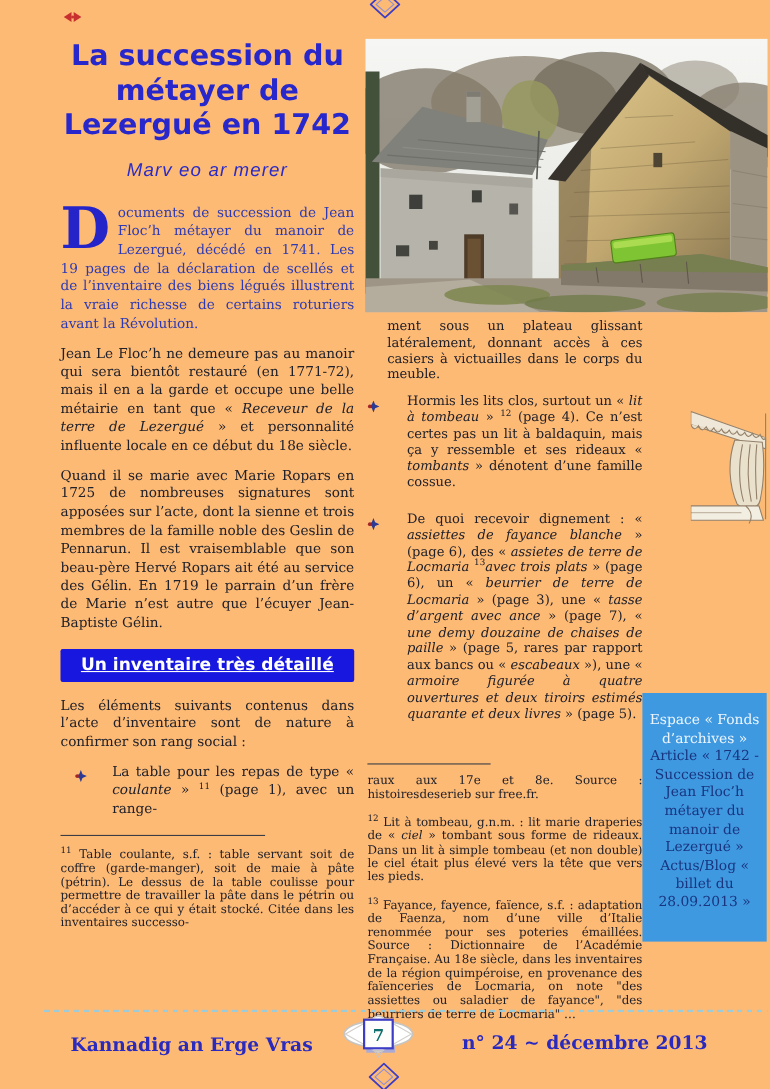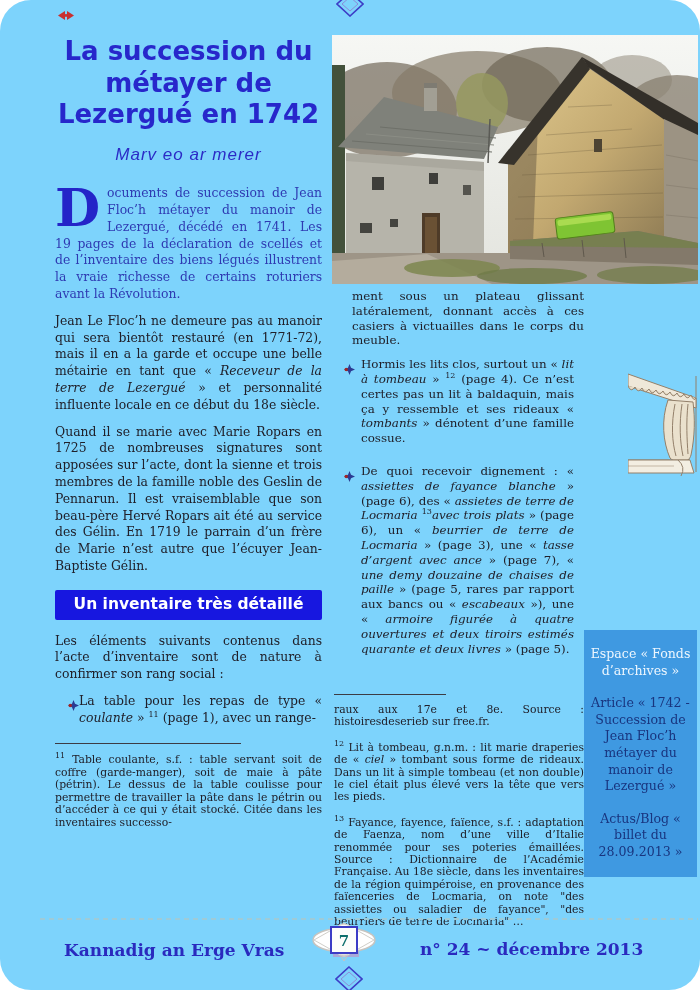--- a/index.html
+++ b/index.html
@@ -1,54 +1,54 @@
 <!DOCTYPE html>
 <html lang="fr"><head>
 <meta charset="utf-8">
 <style>
   html,body{margin:0;padding:0;background:#ffffff;}
-  .page{position:relative;width:700px;height:990px;background:#7dd3fc;overflow:hidden;
-        font-family:"DejaVu Serif",serif;color:#20202a;border-radius:31px;}
+  .page{position:relative;width:700px;height:990px;background:#fdba74;overflow:hidden;
+        font-family:"DejaVu Serif",serif;color:#20202a;}
 
   
   .col-left{position:absolute;left:55px;top:36px;width:267px;}
   .title{font-family:"DejaVu Sans",sans-serif;font-weight:bold;font-size:26px;line-height:1.22;
          color:#2727cb;text-align:center;white-space:pre-line;margin:0 0 14px;}
   .subtitle{font-family:Liberation Sans, sans-serif;font-style:italic;font-size:17px;letter-spacing:1px;
             color:#2b2bc6;text-align:center;margin:0 0 20px;}
   .lp{font-size:12.4px;line-height:16.8px;text-align:justify;margin:0 0 10px;
       hyphens:auto;-webkit-hyphens:auto;}
   .lead{color:#2e3ab2;}
   .dropcap{float:left;font-size:52px;line-height:42px;font-weight:bold;color:#2424c8;
            padding:2px 7px 0 0;}
   .banner{margin:15px 0 13px;background:#1717e0;color:#ffffff;text-align:center;
           font-family:"DejaVu Sans",sans-serif;font-weight:bold;font-size:15.5px;
-          padding:5px 2px 7px;border-radius:2px;}
-  .bullet{display:flex;gap:0;margin:3px 0 8px 13px;}
+          padding:5px 2px 7px;border-radius:2px;text-decoration:underline;}
+  .bullet{display:flex;gap:23px;margin:3px 0 8px 13px;}
   .bi{flex:0 0 auto;margin-top:3px;}
   .bullet .lp,.bullet .rp{margin:0;flex:1;}
   .fnrule{width:186px;border-top:1px solid #3c3c44;margin:16px 0 9px;}
   .fn{font-size:10.8px;line-height:12.4px;text-align:justify;hyphens:auto;-webkit-hyphens:auto;}
 
   
   .photo{position:absolute;left:332px;top:35px;width:366px;height:249px;overflow:hidden;}
   .col-right{position:absolute;left:334px;top:289px;width:250px;}
   .rp{font-size:11.9px;line-height:14.8px;text-align:justify;margin:0 0 9px;
       hyphens:auto;-webkit-hyphens:auto;}
   .cont{margin-left:18px;}
-  .rbullet{display:flex;gap:6px;margin:0 10px 9px;}
+  .rbullet{display:flex;gap:25px;margin:0 0 9px;}
   .rfoot{position:absolute;left:334px;top:694px;width:250px;}
   .rule2{width:112px;border-top:1px solid #3c3c44;margin:0 0 9px;}
   .rfoot .fn{margin:0 0 13px;}
   i{font-style:italic;}
   sup{font-size:8px;vertical-align:super;line-height:0;}
 
   
   .sidebar{position:absolute;left:584px;top:630px;width:113px;min-height:226px;box-sizing:border-box;
-           background:#3f99e1;padding:16px 6px;display:flex;flex-direction:column;gap:16px;
+           background:#3f99e1;padding:16px 6px;display:flex;flex-direction:column;
            text-align:center;font-size:12.6px;line-height:1.32;color:#19357f;}
   .sb-light{color:#edf6fe;}
 
   
   .sketch{position:absolute;left:628px;top:372px;width:74px;height:108px;}
 
   
   .mark-red{position:absolute;left:58px;top:5px;}
   .orn-top{position:absolute;left:336px;top:-9px;}
   .orn-bottom{position:absolute;left:335px;top:966px;}

